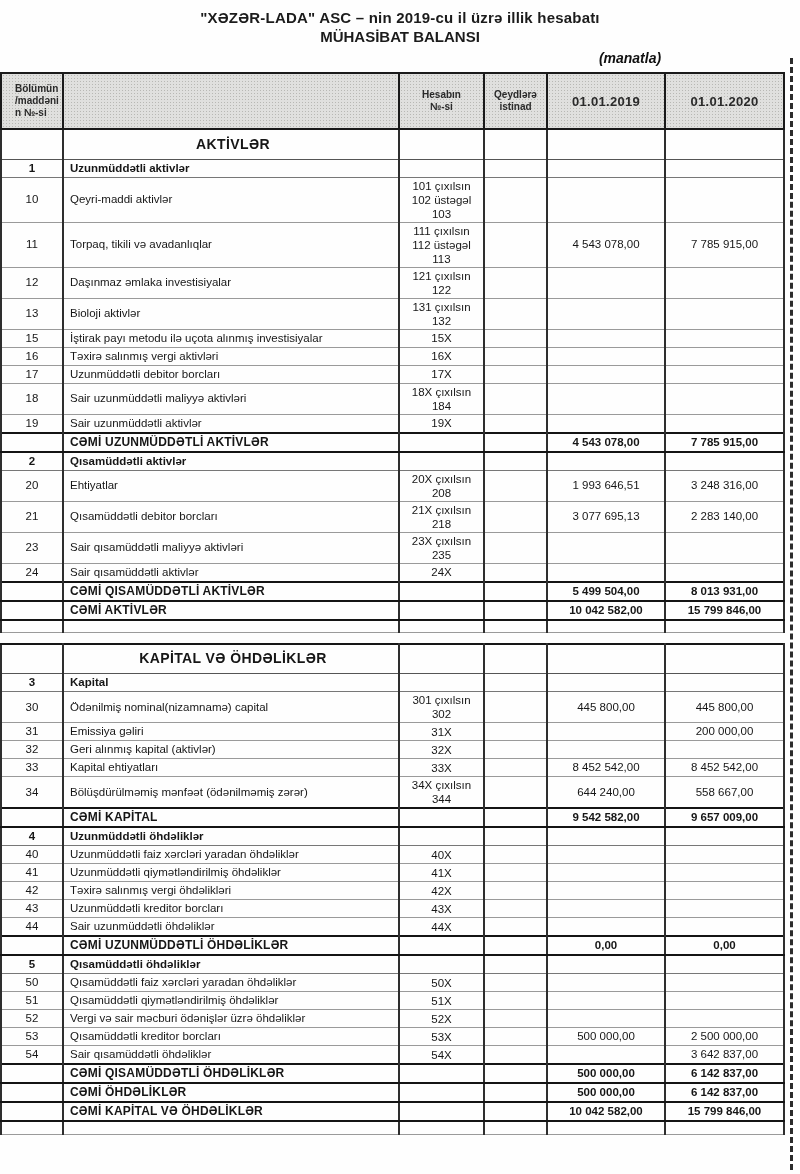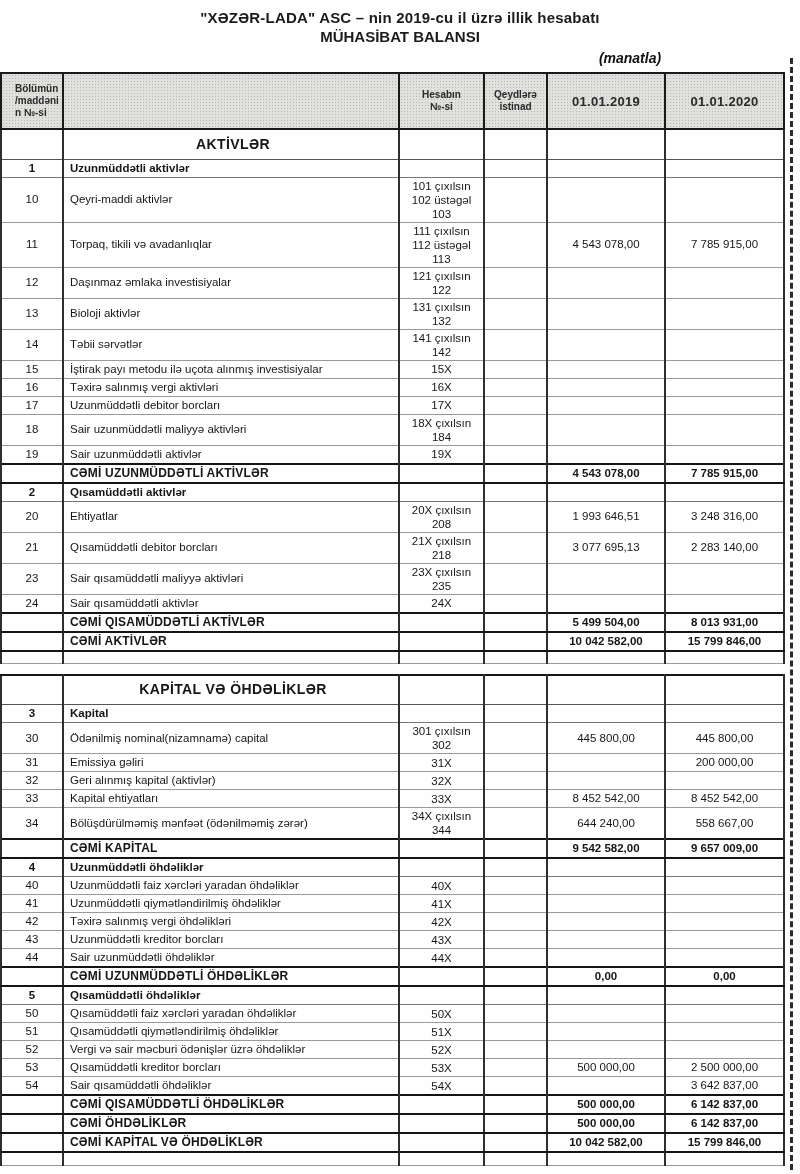--- a/index.html
+++ b/index.html
@@ -206,29 +206,20 @@
         <tr class="row-item">
           <td class="c-no">13</td>
           <td class="c-name">Bioloji aktivlər</td>
           <td class="c-acct">131 çıxılsın
 132</td>
           <td class="c-notes"></td>
           <td class="c-v2019"></td>
           <td class="c-v2020"></td>
         </tr>
         <tr class="row-item">
-          <td class="c-no">14</td>
-          <td class="c-name">Təbii sərvətlər</td>
-          <td class="c-acct">141 çıxılsın
-142</td>
-          <td class="c-notes"></td>
-          <td class="c-v2019"></td>
-          <td class="c-v2020"></td>
-        </tr>
-        <tr class="row-item">
           <td class="c-no">15</td>
           <td class="c-name">İştirak payı metodu ilə uçota alınmış investisiyalar</td>
           <td class="c-acct">15X</td>
           <td class="c-notes"></td>
           <td class="c-v2019"></td>
           <td class="c-v2020"></td>
         </tr>
         <tr class="row-item">
           <td class="c-no">16</td>
           <td class="c-name">Təxirə salınmış vergi aktivləri</td>

